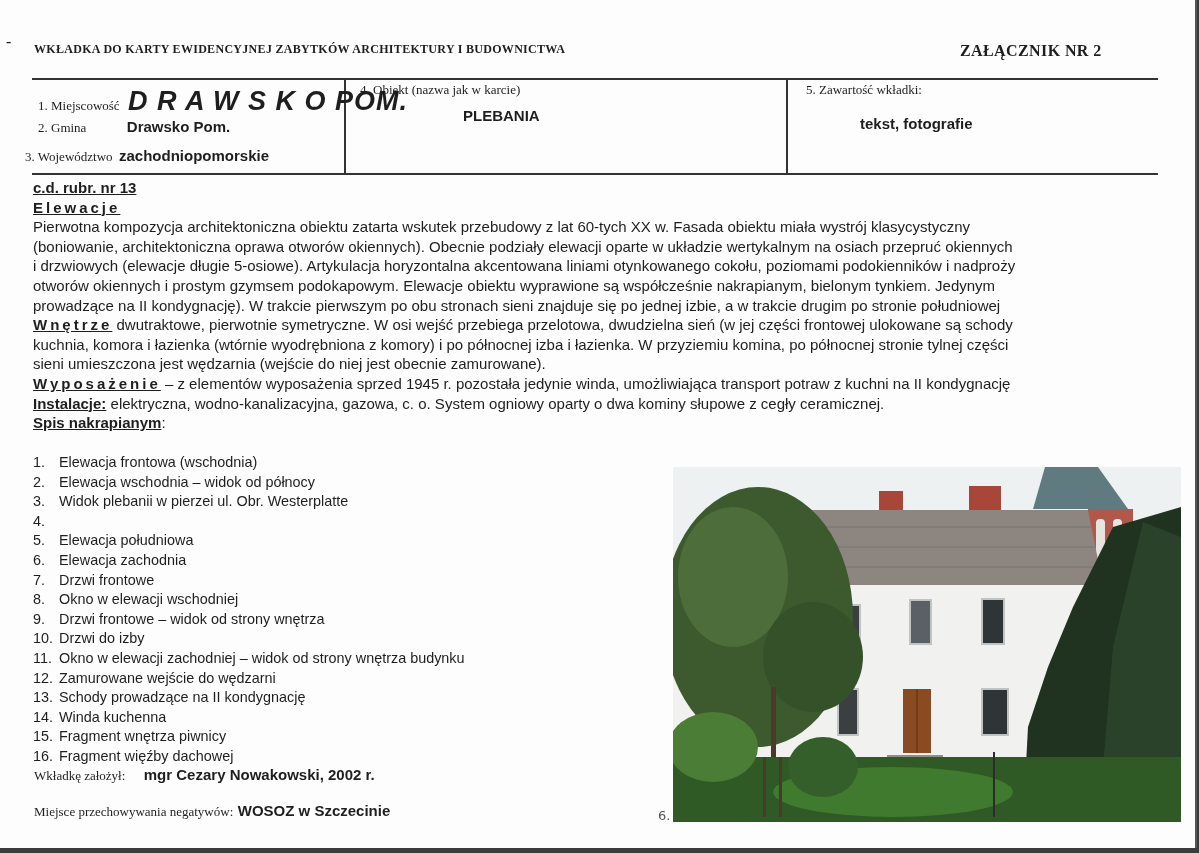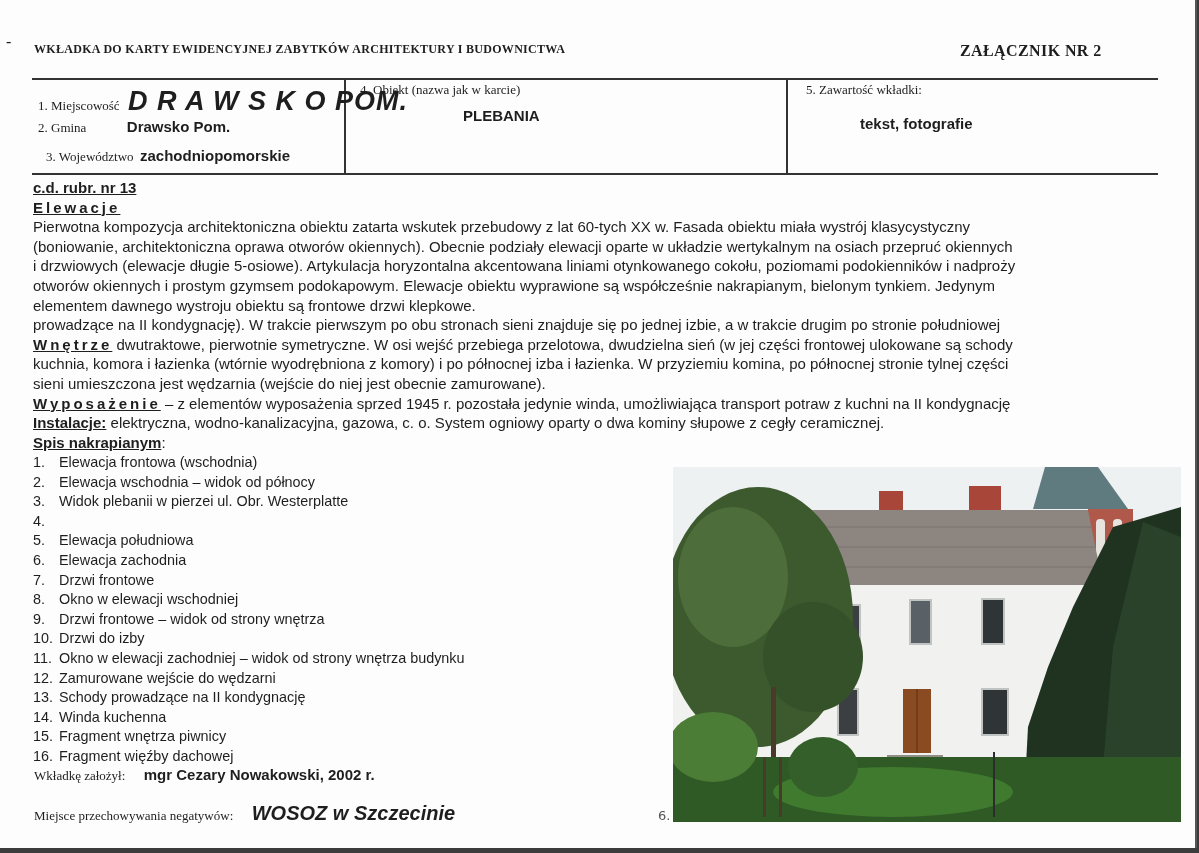--- a/index.html
+++ b/index.html
@@ -40,39 +40,38 @@
   <div class="vline" style="left:786px;top:79px;height:95px;"></div>
 
   <div class="field" style="left:38px;top:86px;">
     <span class="serif-s">1. Miejscowość</span>
     <span class="val" style="font-size:27px;margin-left:4px;letter-spacing:1px;font-style:italic;">D R A W S K O  POM.</span>
   </div>
   <div class="field" style="left:38px;top:118px;">
     <span class="serif-s">2. Gmina</span>
     <span class="val" style="font-size:15px;margin-left:36px;">Drawsko Pom.</span>
   </div>
-  <div class="field" style="left:46px;top:147px;">
+  <div class="field" style="left:25px;top:147px;">
     <span class="serif-s">3. Województwo</span>
     <span class="val" style="font-size:15px;margin-left:2px;">zachodniopomorskie</span>
   </div>
 
   <div class="field serif-s" style="left:360px;top:82px;">4. Obiekt (nazwa jak w karcie)</div>
   <div class="field val" style="left:463px;top:107px;font-size:15px;">PLEBANIA</div>
 
   <div class="field serif-s" style="left:806px;top:82px;">5. Zawartość wkładki:</div>
   <div class="field val" style="left:822px;top:115px;font-size:15px;margin-left:38px;">tekst, fotografie</div>
 
   <div class="body-text">
     <span class="ln u">c.d. rubr. nr 13</span>
     <span class="ln"><span class="u spaced">Elewacje</span></span>
     <span class="ln">Pierwotna kompozycja architektoniczna obiektu zatarta  wskutek przebudowy z lat 60-tych XX w. Fasada obiektu miała wystrój klasycystyczny</span>
     <span class="ln">(boniowanie, architektoniczna oprawa otworów okiennych). Obecnie podziały elewacji oparte w układzie wertykalnym na osiach przepruć okiennych</span>
     <span class="ln">i drzwiowych (elewacje długie 5-osiowe). Artykulacja horyzontalna akcentowana liniami otynkowanego cokołu, poziomami podokienników i nadproży</span>
     <span class="ln">otworów okiennych i prostym gzymsem podokapowym. Elewacje obiektu wyprawione są współcześnie nakrapianym, bielonym tynkiem. Jedynym</span>
-    <span class="ln">elementem dawnego wystroju obiektu są frontowe drzwi klepkowe.</span>
     <span class="ln">prowadzące na II kondygnację). W trakcie pierwszym po obu stronach sieni znajduje się po jednej izbie, a w trakcie drugim po stronie południowej</span>
     <span class="ln"><span class="u spaced">Wnętrze</span><span> dwutraktowe, pierwotnie symetryczne. W osi wejść przebiega przelotowa, dwudzielna sień (w jej części frontowej ulokowane są schody</span></span>
     <span class="ln">kuchnia, komora i łazienka (wtórnie wyodrębniona z komory) i po północnej izba i łazienka. W przyziemiu komina, po północnej stronie tylnej części</span>
     <span class="ln">sieni umieszczona jest wędzarnia (wejście do niej jest obecnie zamurowane).</span>
     <span class="ln"><span class="u spaced">Wyposażenie</span><span> – z elementów wyposażenia sprzed 1945 r. pozostała jedynie winda, umożliwiająca transport potraw z kuchni na II kondygnację</span></span>
     <span class="ln"><span class="u">Instalacje:</span><span> elektryczna, wodno-kanalizacyjna, gazowa, c. o. System ogniowy oparty o dwa kominy słupowe z cegły ceramicznej.</span></span>
     <span class="ln"><span class="u">Spis nakrapianym</span><span>:</span></span>
   </div>
 
   <div class="list">
@@ -140,21 +139,21 @@
         <span>Fragment więźby dachowej</span>
       </div>
   </div>
 
   <div class="foot1">
     <span class="serif-s">Wkładkę założył:</span>
     <span class="val" style="font-size:15px;margin-left:14px;">mgr Cezary Nowakowski, 2002 r.</span>
   </div>
   <div class="foot2">
     <span class="serif-s">Miejsce przechowywania negatywów:</span>
-    <span class="val" style="font-size:20px;margin-left:14px;font-style:italic;">WOSOZ w Szczecinie</span>
+    <span class="val" style="font-size:15px;">WOSOZ w Szczecinie</span>
   </div>
 
   <div class="photo" title="Photograph of the white two-storey vicarage with tiled roof, two brick chimneys, church tower behind, trees and garden in front">
     <svg width="508" height="355" viewBox="0 0 508 355" xmlns="http://www.w3.org/2000/svg">
       <rect x="0" y="0" width="508" height="355" fill="#eef1f2"></rect>
 
       <polygon points="372,0 425,0 455,42 360,42" fill="#5f7b80"></polygon>
       <rect x="415" y="42" width="45" height="70" fill="#b0584a"></rect>
       <rect x="423" y="52" width="9" height="40" rx="4" fill="#e7e4df"></rect>
       <rect x="440" y="52" width="9" height="40" rx="4" fill="#e7e4df"></rect>

